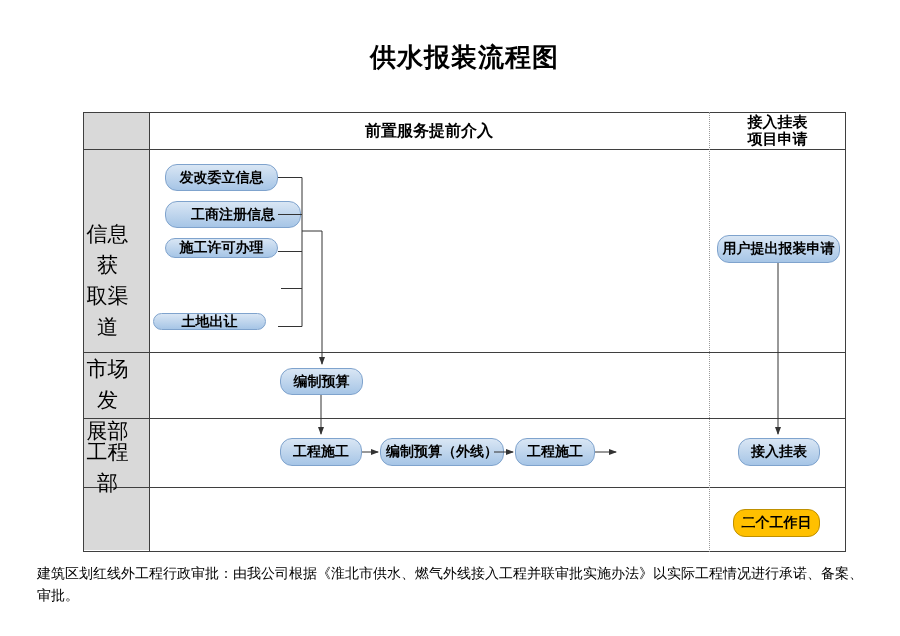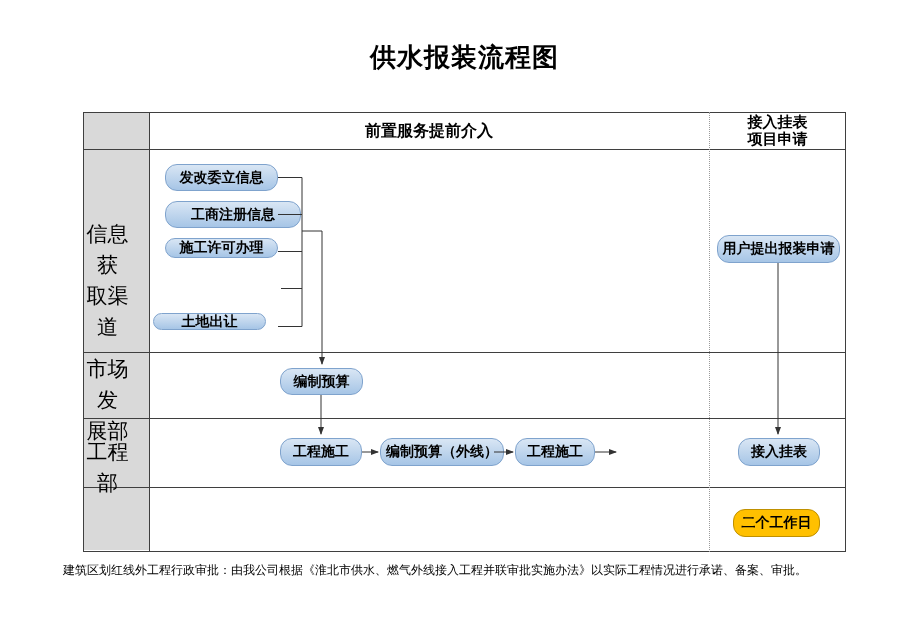--- a/index.html
+++ b/index.html
@@ -21,21 +21,21 @@
              font-size:15px;font-weight:bold;line-height:17px;}
   .rowlabel{position:absolute;left:83px;width:49px;text-align:center;
             font-size:21px;font-weight:normal;line-height:31px;}
   
   .node{position:absolute;display:flex;align-items:center;justify-content:center;
         font-size:14px;font-weight:bold;border-radius:12px;
         background:linear-gradient(#d9e6f4,#a6c5e6);
         border:1px solid #7fa3cd;box-sizing:border-box;white-space:nowrap;}
   .node.yellow{background:#ffc000;border:1px solid #bf9000;}
   .connectors{position:absolute;left:0;top:0;width:900px;height:636px;pointer-events:none;}
-  .footnote{position:absolute;left:37px;top:563px;width:830px;font-size:12px;line-height:15px;margin-left:26px;}
+  .footnote{position:absolute;left:37px;top:563px;width:830px;font-size:14px;line-height:22px;}
 </style>
 </head>
 <body>
 
 <div class="page">
 
   <h1 class="title">供水报装流程图</h1>
 
   <div class="tbl-outline"></div>
   <div class="gray-col"></div>

